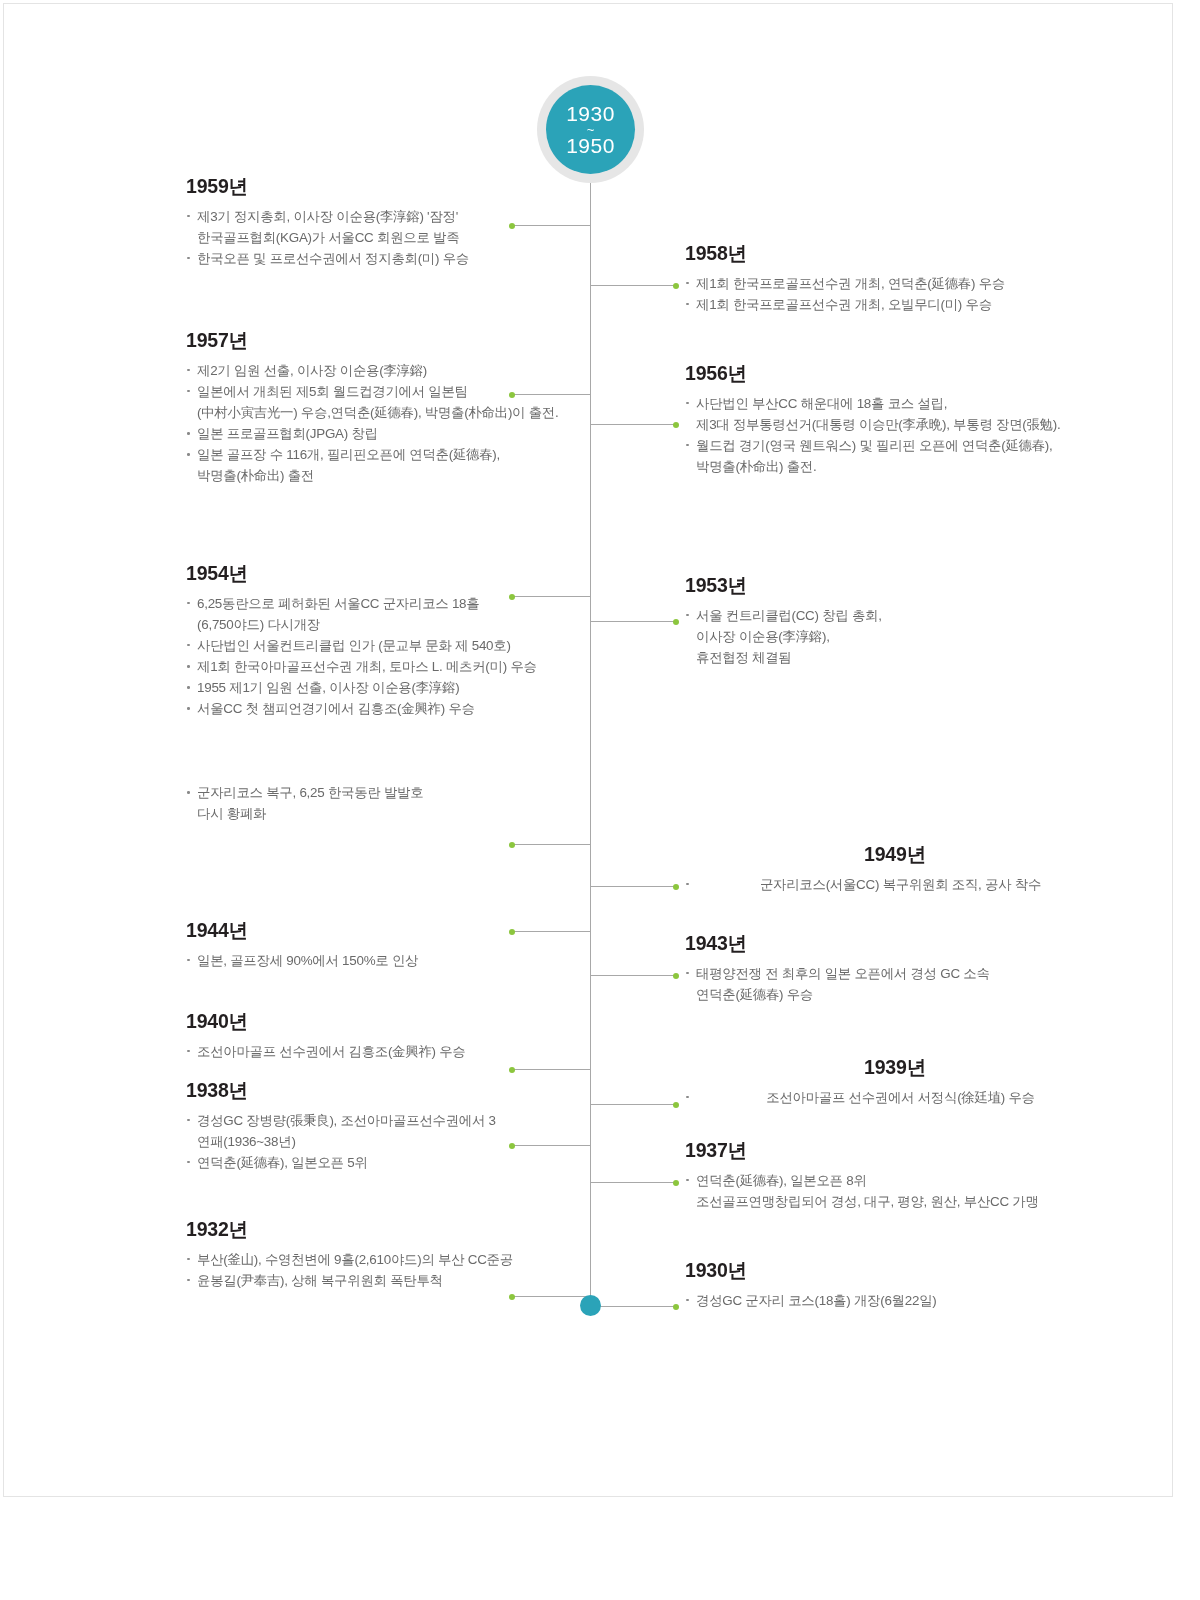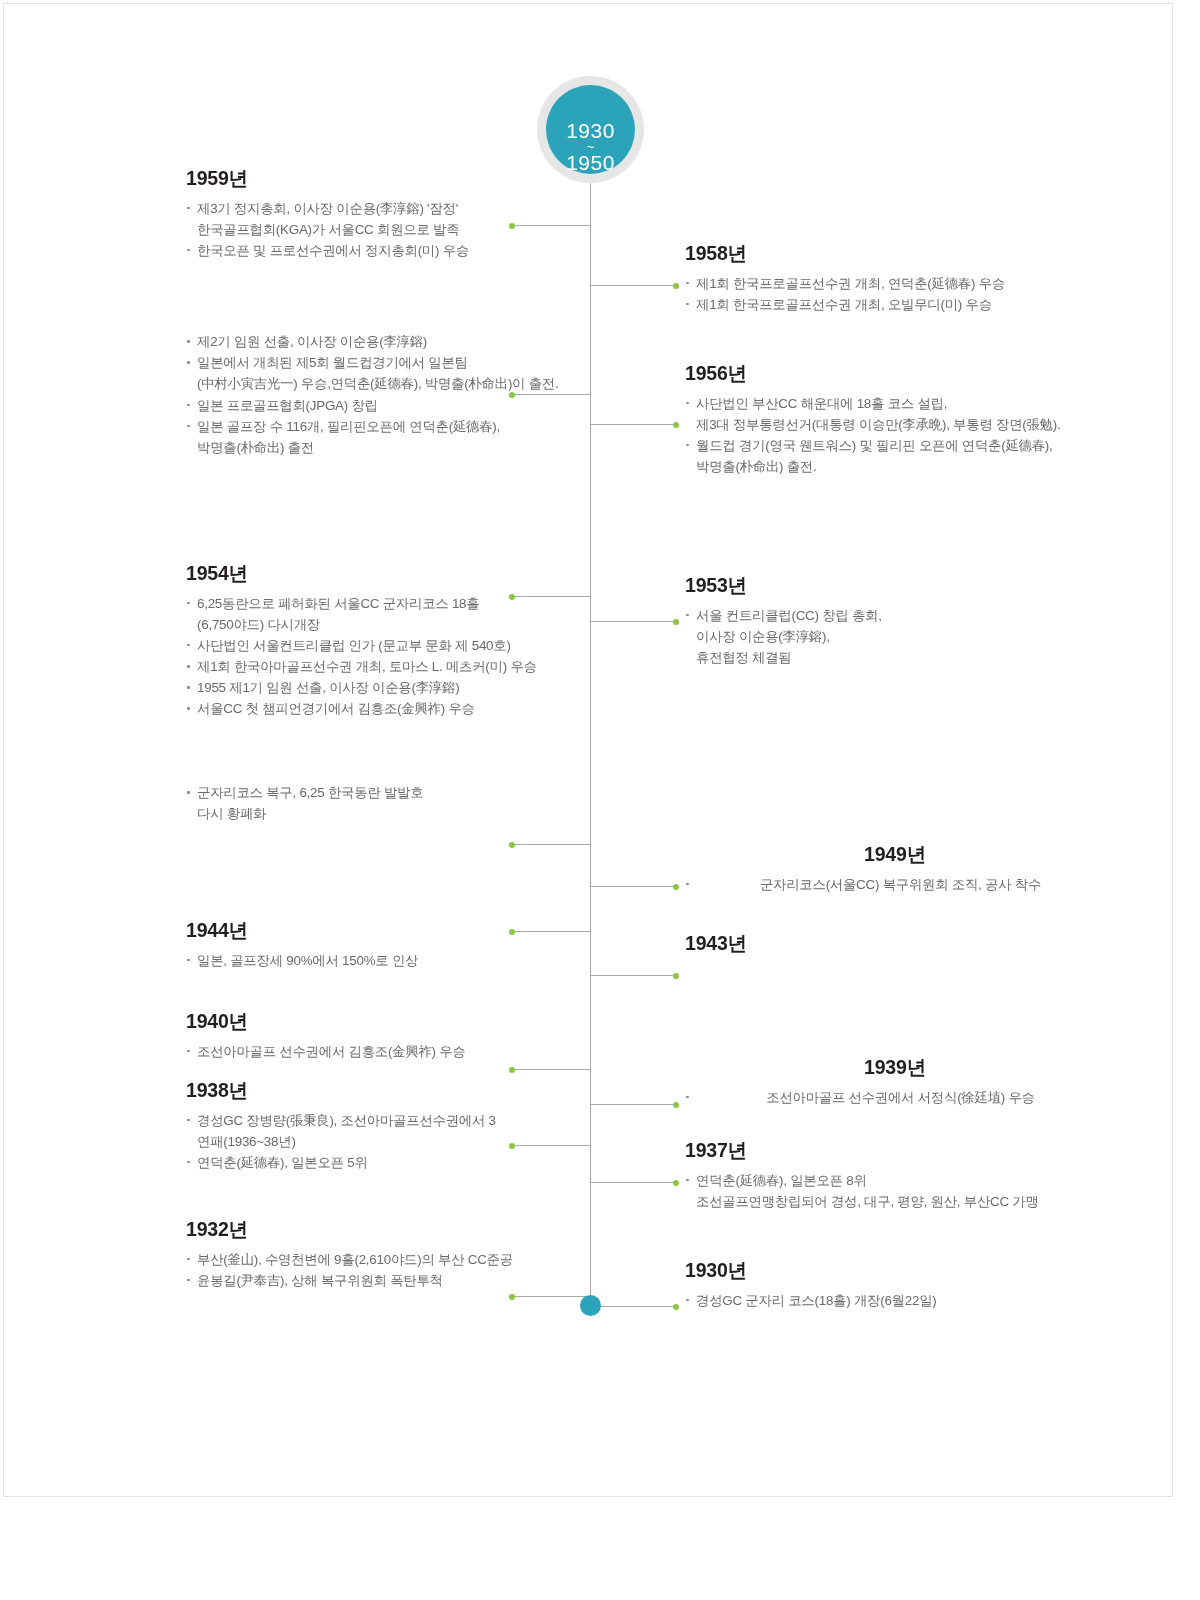--- a/index.html
+++ b/index.html
@@ -52,21 +52,21 @@
     left: 9px;
     top: 9px;
     width: 89px;
     height: 89px;
     border-radius: 50%;
     background: #2ba3b8;
     color: #ffffff;
     display: flex;
     flex-direction: column;
     align-items: center;
-    justify-content: flex-end;
+    justify-content: center;
     line-height: 1.04;
   }
   #era-badge .y {
     font-size: 21px;
     letter-spacing: .5px;
   }
   #era-badge .tilde {
     font-size: 13px;
     line-height: 8px;
     margin: 1px 0 1px 0;
@@ -158,36 +158,37 @@
     <div class="inner">
       <div class="y">1930</div>
       <div class="tilde">~</div>
       <div class="y">1950</div>
     </div>
   </div>
 
   <div id="end-dot"></div>
 
   <div id="events-layer">
-      <div class="event side-left" style="left: 182px; top: 165px; width: 400px;">
+      <div class="event side-left" style="left: 182px; top: 173px; width: 400px;">
         <div class="ev-year">1959년</div>
         <ul class="ev-list">
           <li class="ev-item bulleted">제3기 정지총회, 이사장 이순용(李淳鎔) '잠정'
 한국골프협회(KGA)가 서울CC 회원으로 발족</li>
           <li class="ev-item bulleted">한국오픈 및 프로선수권에서 정지총회(미) 우승</li>
         </ul>
       </div>
       <div class="event side-right" style="left: 681px; top: 240px; width: 420px;">
         <div class="ev-year">1958년</div>
         <ul class="ev-list">
           <li class="ev-item bulleted">제1회 한국프로골프선수권 개최, 연덕춘(延德春) 우승</li>
           <li class="ev-item bulleted">제1회 한국프로골프선수권 개최, 오빌무디(미) 우승</li>
         </ul>
       </div>
       <div class="event side-left" style="left: 182px; top: 327px; width: 400px;">
+        <div class="ev-year">1957년</div>
         <ul class="ev-list">
           <li class="ev-item bulleted">제2기 임원 선출, 이사장 이순용(李淳鎔)</li>
           <li class="ev-item bulleted">일본에서 개최된 제5회 월드컵경기에서 일본팀</li>
           <li class="ev-item nobullet">(中村小寅吉光一) 우승,연덕춘(延德春), 박명출(朴命出)이 출전.</li>
           <li class="ev-item bulleted">일본 프로골프협회(JPGA) 창립</li>
           <li class="ev-item bulleted">일본 골프장 수 116개, 필리핀오픈에 연덕춘(延德春),
 박명출(朴命出) 출전</li>
         </ul>
       </div>
       <div class="event side-right" style="left: 681px; top: 360px; width: 420px;">
@@ -231,20 +232,24 @@
         </ul>
       </div>
       <div class="event side-left" style="left: 182px; top: 917px; width: 400px;">
         <div class="ev-year">1944년</div>
         <ul class="ev-list">
           <li class="ev-item bulleted">일본, 골프장세 90%에서 150%로 인상</li>
         </ul>
       </div>
       <div class="event side-right" style="left: 681px; top: 930px; width: 420px;">
         <div class="ev-year">1943년</div>
+        <ul class="ev-list">
+          <li class="ev-item bulleted">태평양전쟁 전 최후의 일본 오픈에서 경성 GC 소속
+연덕춘(延德春) 우승</li>
+        </ul>
       </div>
       <div class="event side-left" style="left: 182px; top: 1008px; width: 400px;">
         <div class="ev-year">1940년</div>
         <ul class="ev-list">
           <li class="ev-item bulleted">조선아마골프 선수권에서 김흥조(金興祚) 우승</li>
         </ul>
       </div>
       <div class="event side-right" style="left: 681px; top: 1054px; width: 420px; text-align: center;">
         <div class="ev-year">1939년</div>
         <ul class="ev-list">

